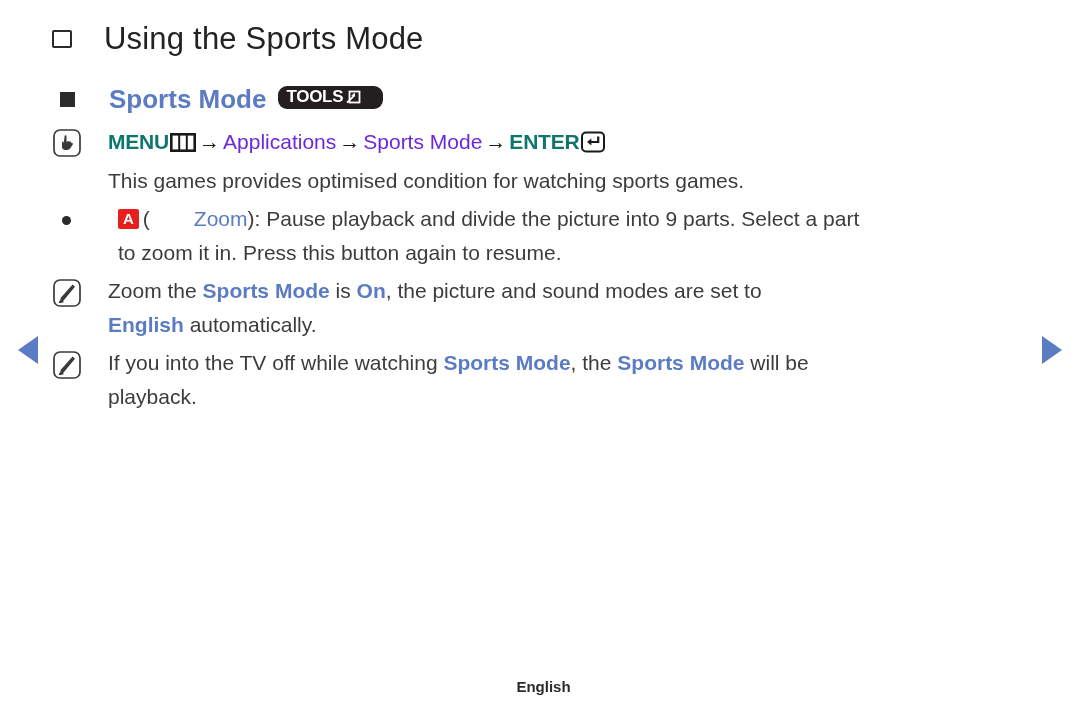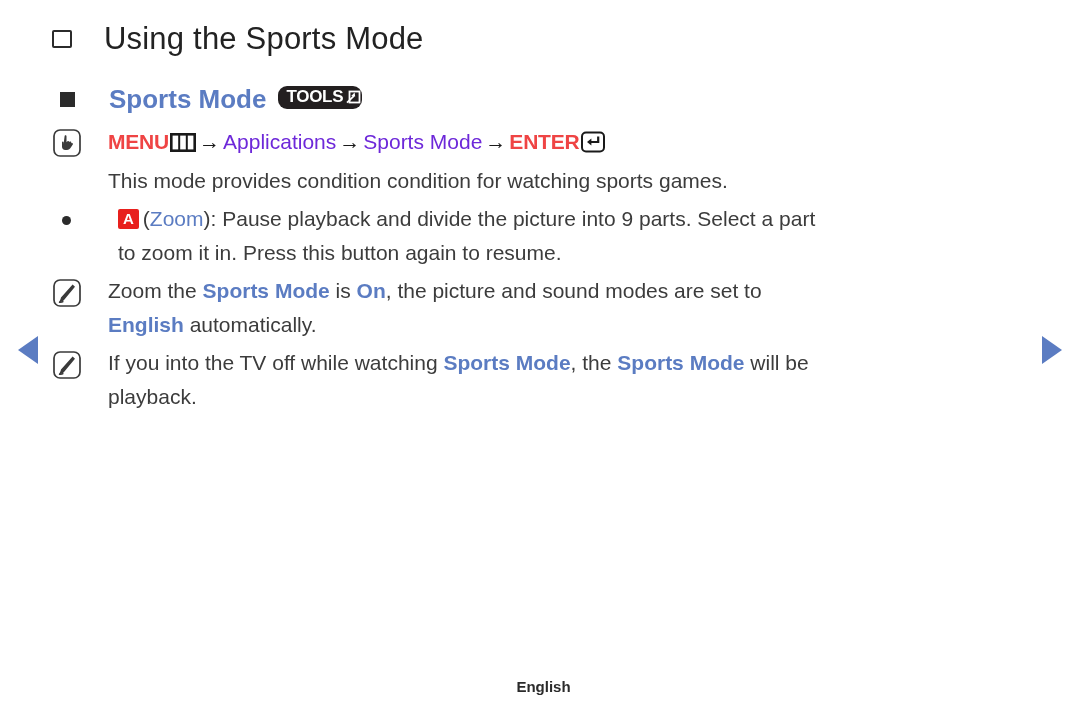--- a/index.html
+++ b/index.html
@@ -89,21 +89,21 @@
     color: #5b7cc2;
     line-height: 34px;
   }
   .tools-badge {
     display: inline-flex;
     align-items: center;
     gap: 2px;
     background: #231f20;
     color: #ffffff;
     border-radius: 9px;
-    padding: 2px 1px 3px 8px;
+    padding: 2px 22px 3px 8px;
     margin-left: 12px;
     font-size: 17px;
     font-weight: bold;
     letter-spacing: -0.3px;
     line-height: 18px;
     vertical-align: middle;
     position: relative;
     top: -2px;
   }
   .tools-badge svg { display: block; }
@@ -121,25 +121,25 @@
     justify-content: flex-start;
     padding-top: 4px;
   }
   .gutter.dot { padding-top: 14px; padding-left: 10px; }
   .body-text {
     font-size: 21px;
     line-height: 34px;
     color: #3c3c3c;
   }
   .menu-line { font-size: 21px; line-height: 36px; color: #222222; }
-  .menu-line .k { font-weight: bold; color: #ef4444; letter-spacing: -0.2px; }
+  .menu-line .k { font-weight: bold; color: #0f766e; letter-spacing: -0.2px; }
   .menu-line .lnk { color: #6d28d9; font-weight: normal; }
   .menu-line .arw { color: #1a1a1a; padding: 0 3px; }
 
-  .blue { color: #5b7cc2; }
+  .blue { color: #5b7cc2; margin-left: 44px; }
   .blue-b { color: #5b7cc2; font-weight: bold; }
 
   
   .dot-bullet {
     width: 9px;
     height: 9px;
     border-radius: 50%;
     background: #2b2b2b;
   }
   .badge-a {
@@ -221,21 +221,21 @@
             </svg></span><span class="arw">→</span><span class="lnk">Applications</span><span class="arw">→</span><span class="lnk">Sports Mode</span><span class="arw">→</span><span class="k">ENTER</span><span><svg class="icon-box" style="display:inline-block;vertical-align:-4px;margin-left:1px" width="24" height="22" viewBox="0 0 24 22" aria-hidden="true">
               <rect x="1" y="1.5" width="22" height="19" rx="4" ry="4" fill="none" stroke="#1a1a1a" stroke-width="2"></rect>
               <path d="M17.2 5.6 v5.4 h-8.4" stroke="#1a1a1a" stroke-width="2.2" fill="none"></path>
               <path d="M10.4 7.4 L6.0 11.0 L10.4 14.6 Z" fill="#1a1a1a"></path>
             </svg></span>
       </span>
     </div>
 
     <div class="block">
       <span class="gutter"></span>
-      <span class="body-text">This mode provides condition condition for watching sports games.</span>
+      <span class="body-text">This games provides optimised condition for watching sports games.</span>
     </div>
 
     <div class="block">
       <span class="gutter dot">
         <span class="dot-bullet"></span>
       </span>
       <span class="body-text">
         <span class="badge-a">A</span><span>(</span><span class="blue">Zoom</span><span>):</span>
         <span>Pause playback and divide the picture into 9 parts. Select a part</span><br>
         <span>to zoom it in. Press this button again to resume.</span>

